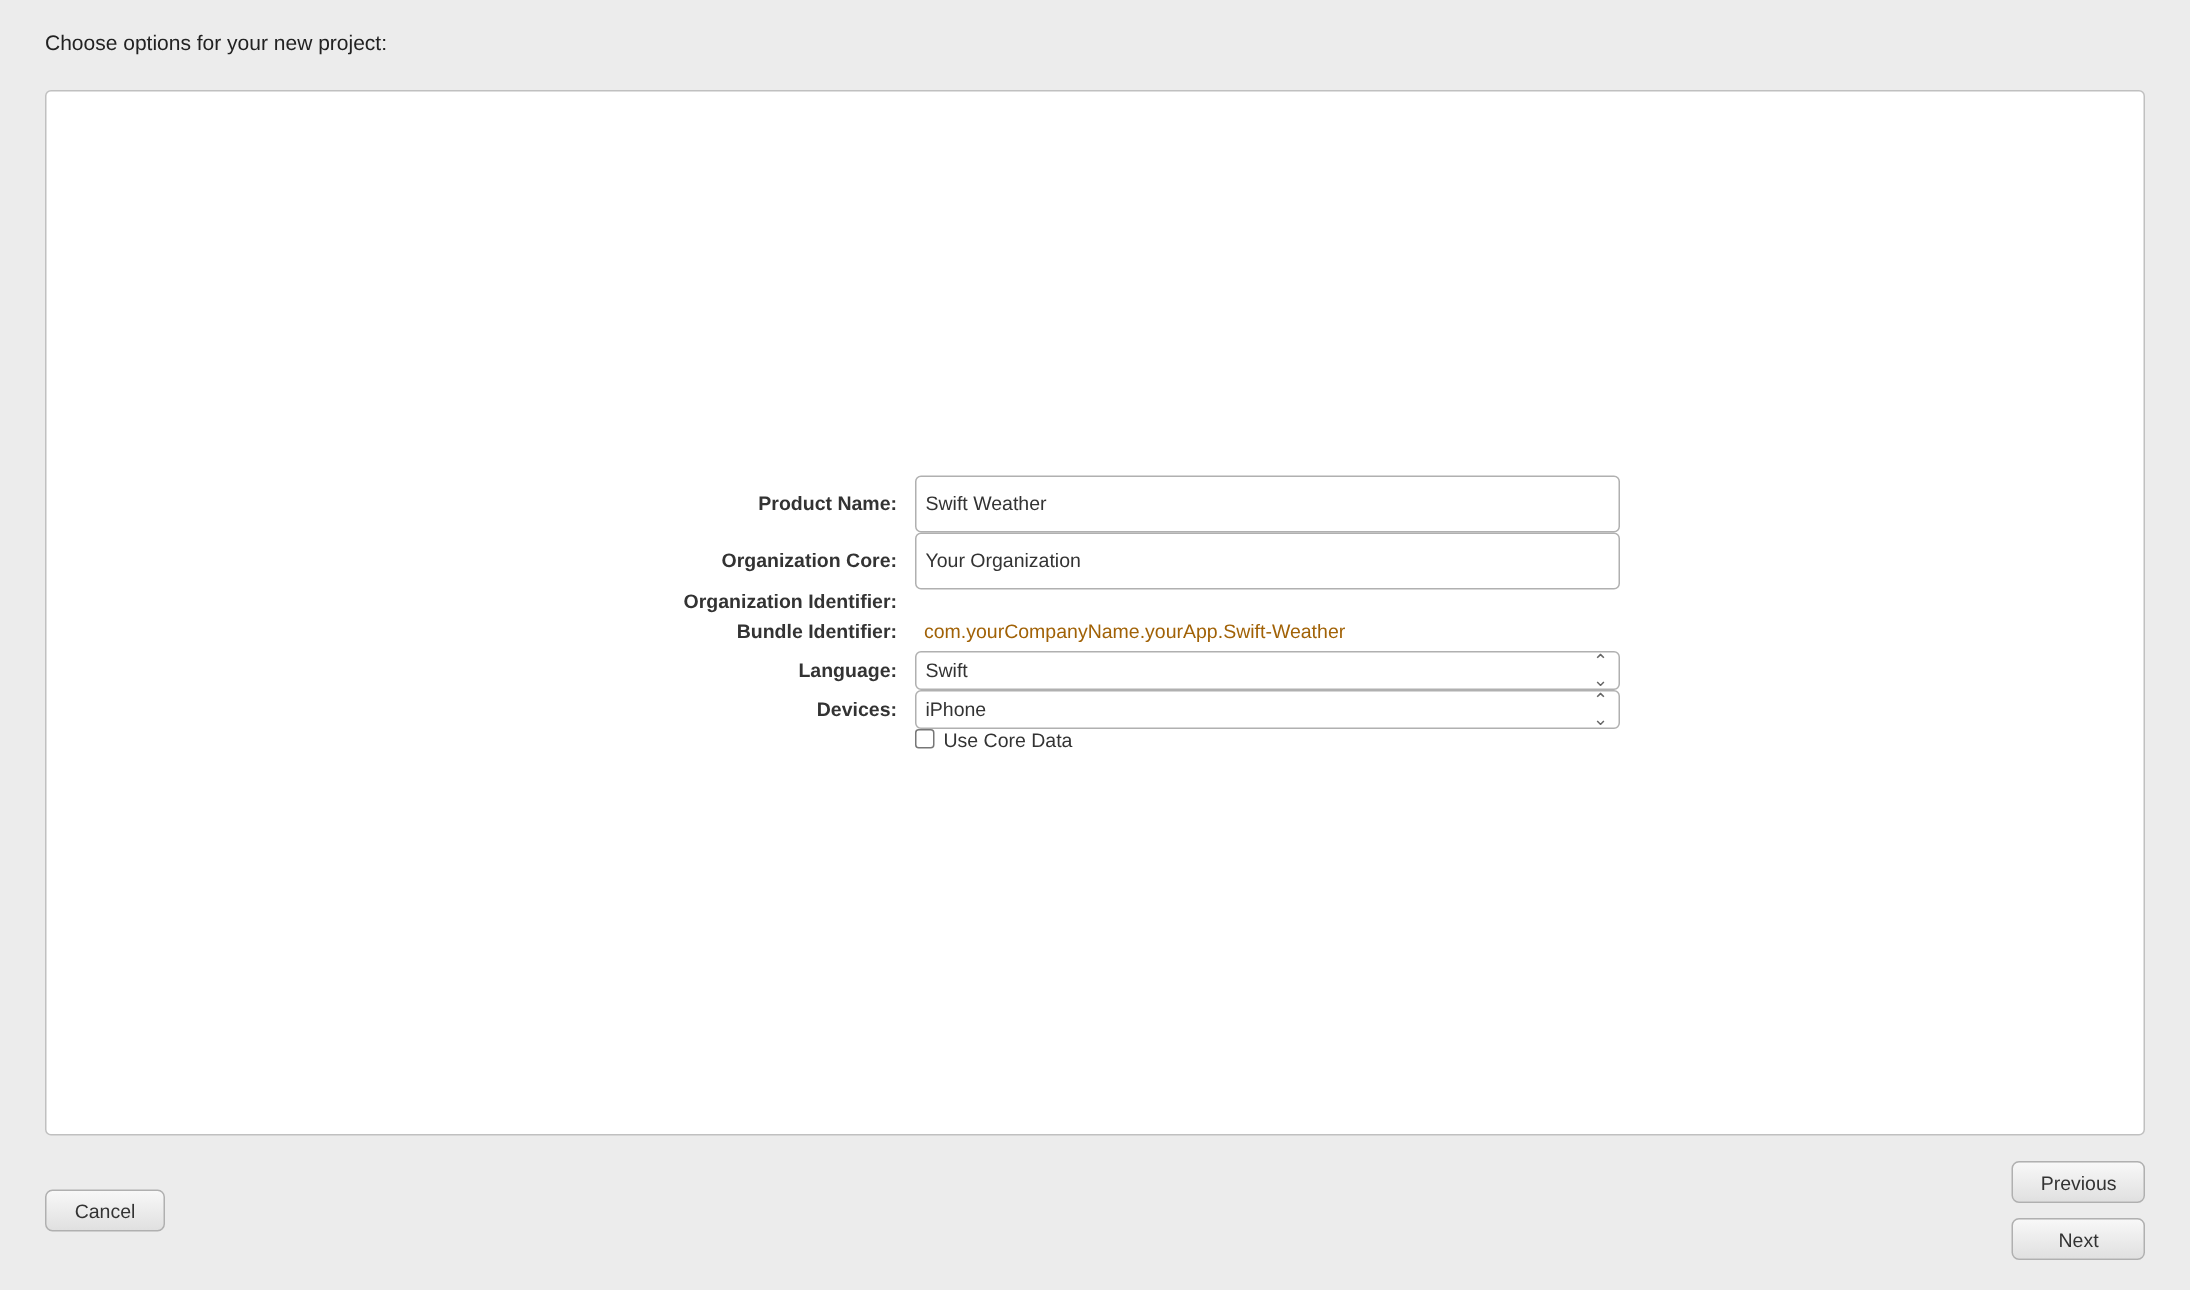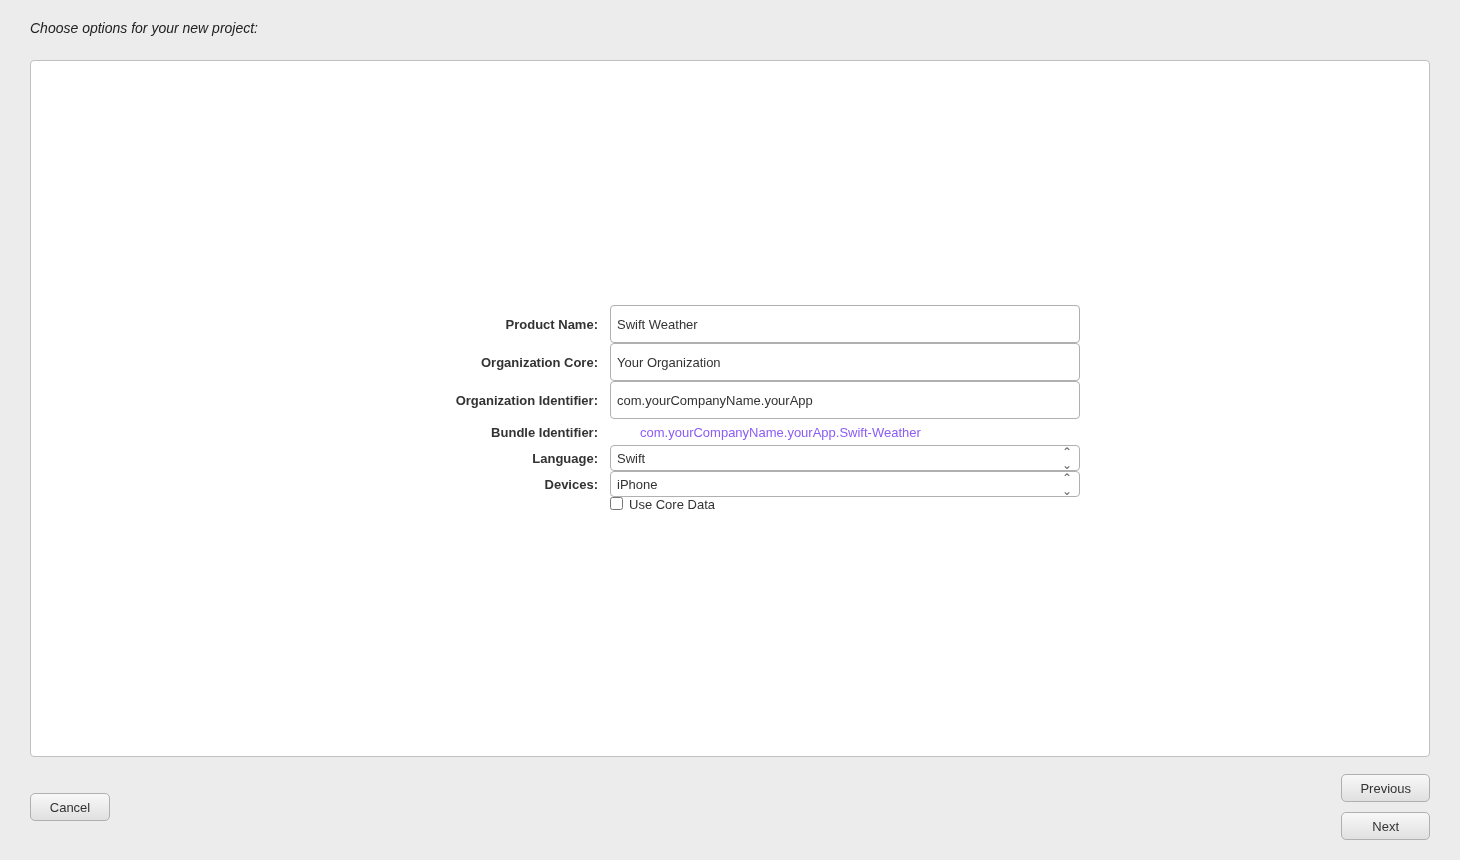--- a/index.html
+++ b/index.html
@@ -18,21 +18,20 @@
       display: flex;
       flex-direction: column;
       padding: 20px 30px 20px 30px;
     }
 
     .page-title {
       font-size: 14px;
       font-weight: normal;
       color: #222;
       margin-bottom: 24px;
-      font-style: italic;
     }
 
     .main-panel {
       flex: 1;
       background-color: #ffffff;
       border: 1px solid #c0c0c0;
       border-radius: 4px;
       display: flex;
       align-items: center;
       justify-content: center;
@@ -69,24 +68,23 @@
       color: #333;
       background: #fff;
       outline: none;
     }
 
     .bundle-identifier-value {
       flex: 1;
       height: 26px;
       padding: 2px 6px;
       font-size: 13px;
-      color: #8b5cf6;
-      display: flex;
-      align-items: center;
-      margin-left: 24px;
+      color: #a16207;
+      display: flex;
+      align-items: center;
     }
 
     .form-select-wrapper {
       flex: 1;
       position: relative;
     }
 
     .form-select {
       width: 100%;
       height: 26px;
@@ -179,21 +177,20 @@
       <input class="form-input" type="text" value="Swift Weather" style="">
     </div>
 
     <div class="form-row">
       <label class="form-label">Organization Core:</label>
       <input class="form-input" type="text" value="Your Organization" style="">
     </div>
 
     <div class="form-row">
       <label class="form-label">Organization Identifier:</label>
-      <input class="form-input" type="text" value="com.yourCompanyName.yourApp" style="">
     </div>
 
     <div class="form-row">
       <label class="form-label">Bundle Identifier:</label>
       <span class="bundle-identifier-value">com.yourCompanyName.yourApp.Swift-Weather</span>
     </div>
 
     <div class="form-row">
       <label class="form-label">Language:</label>
       <div class="form-select-wrapper">

